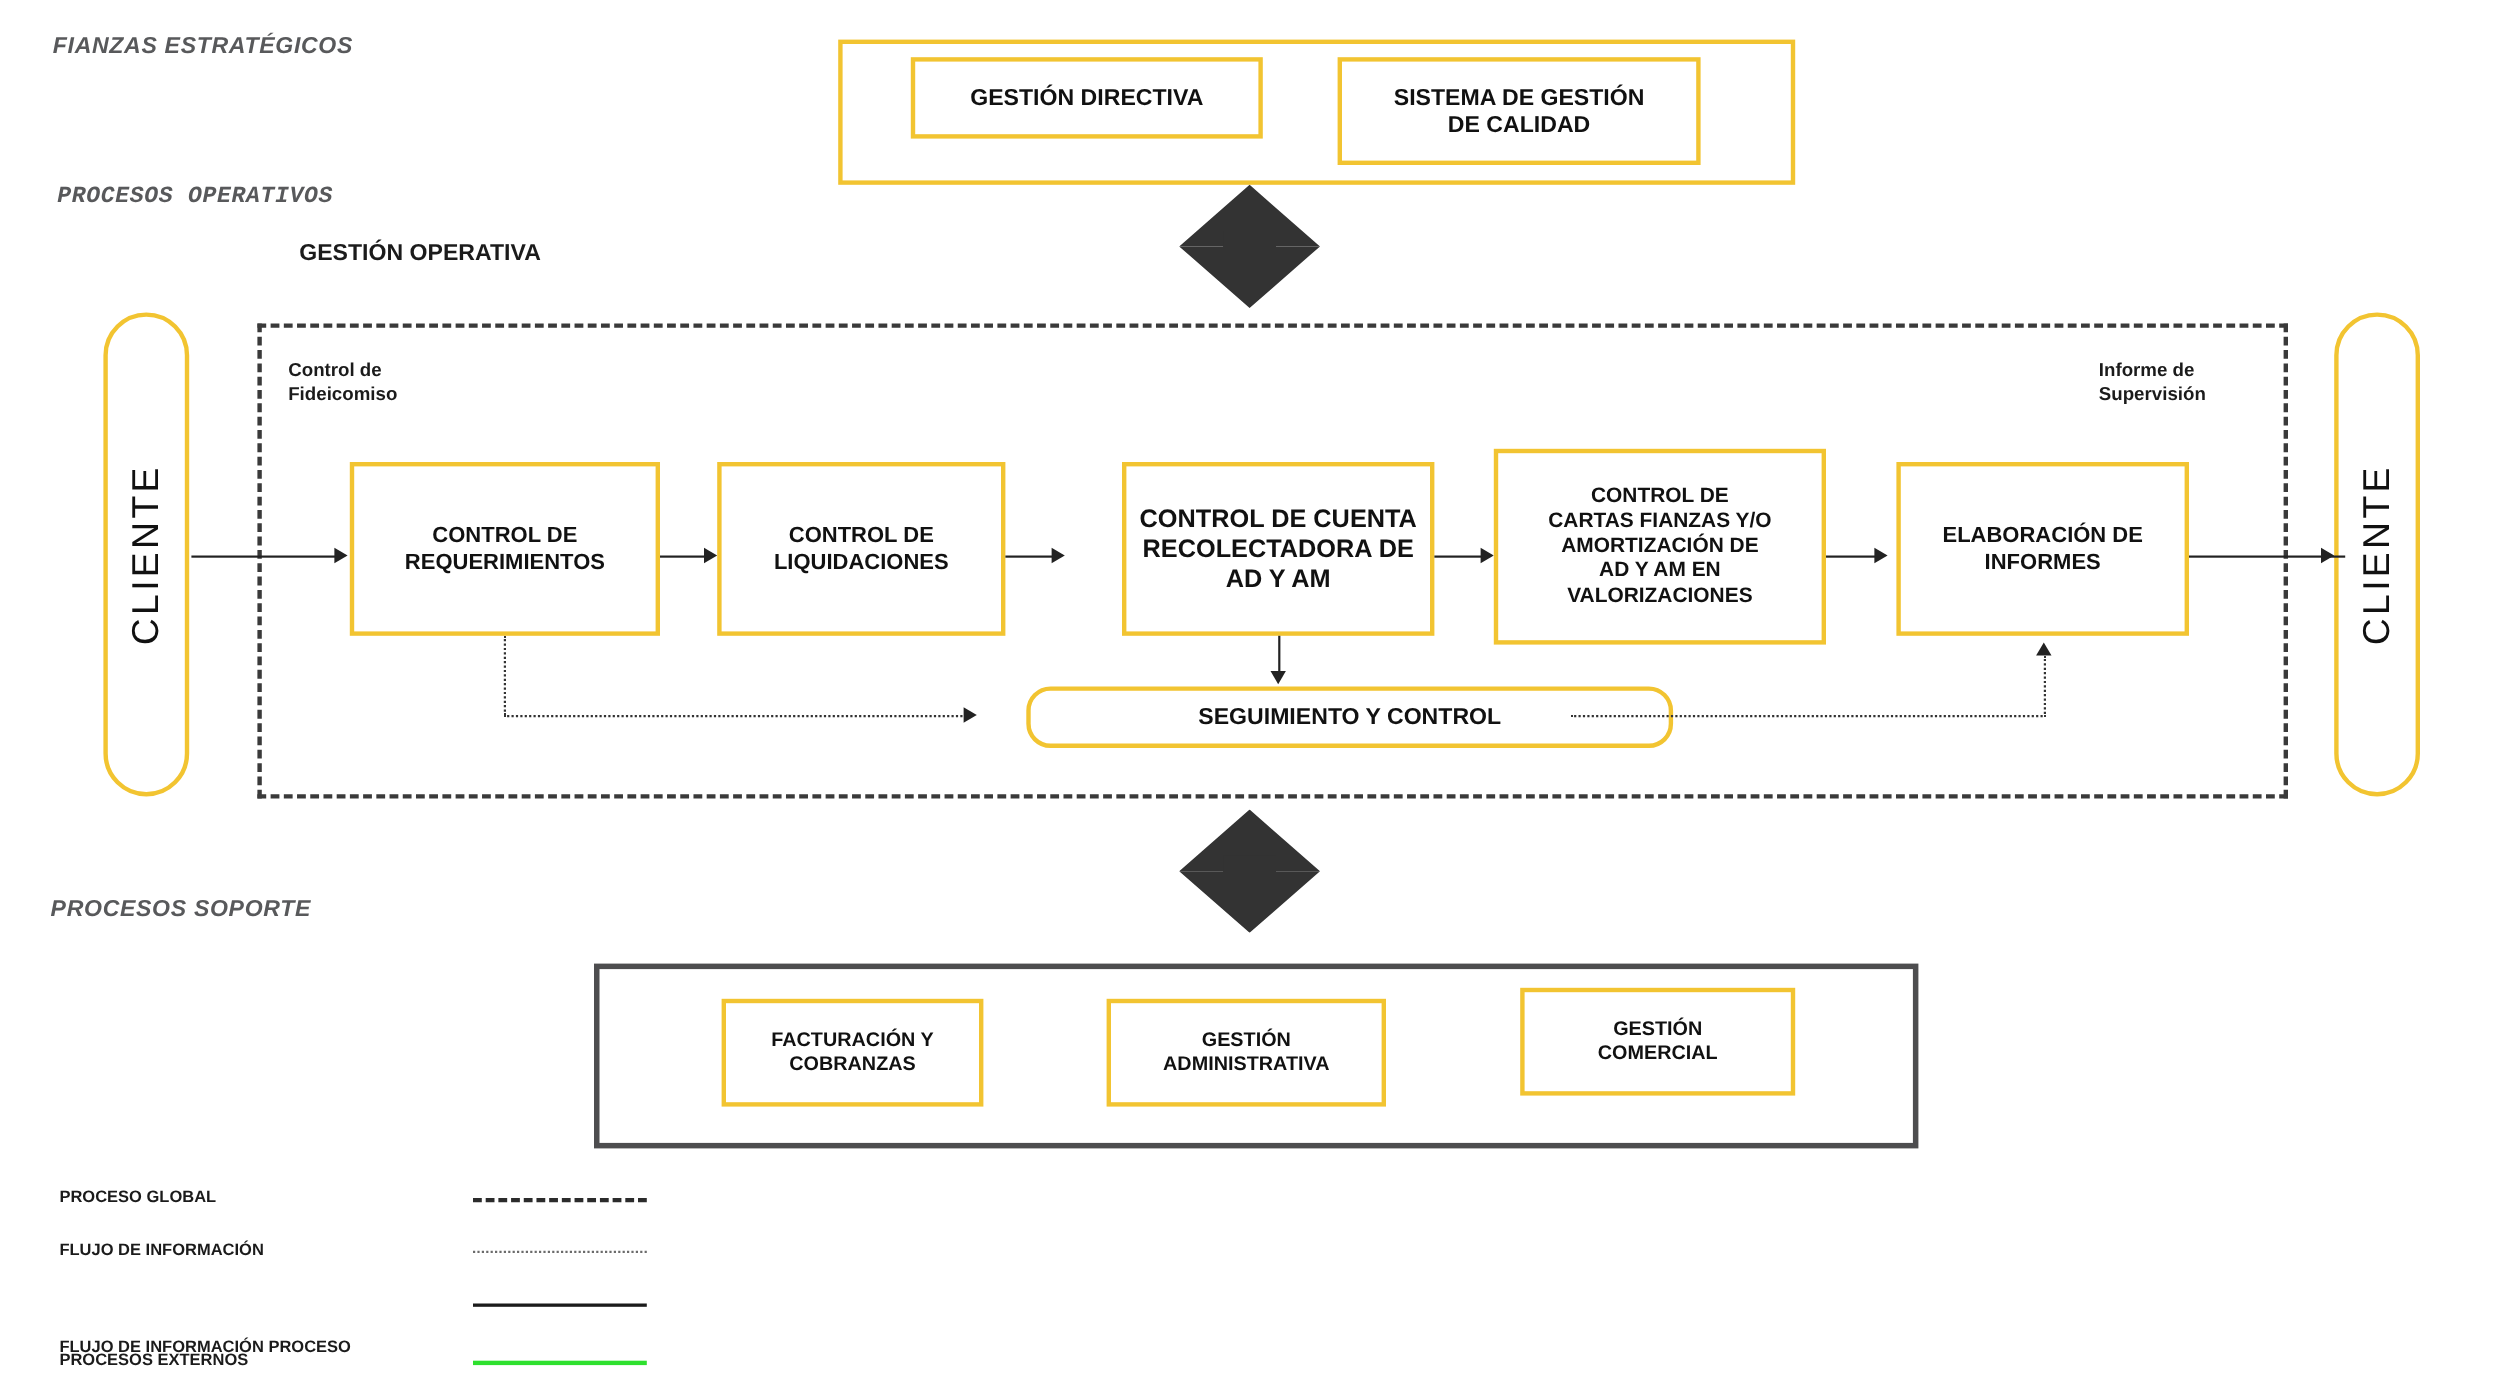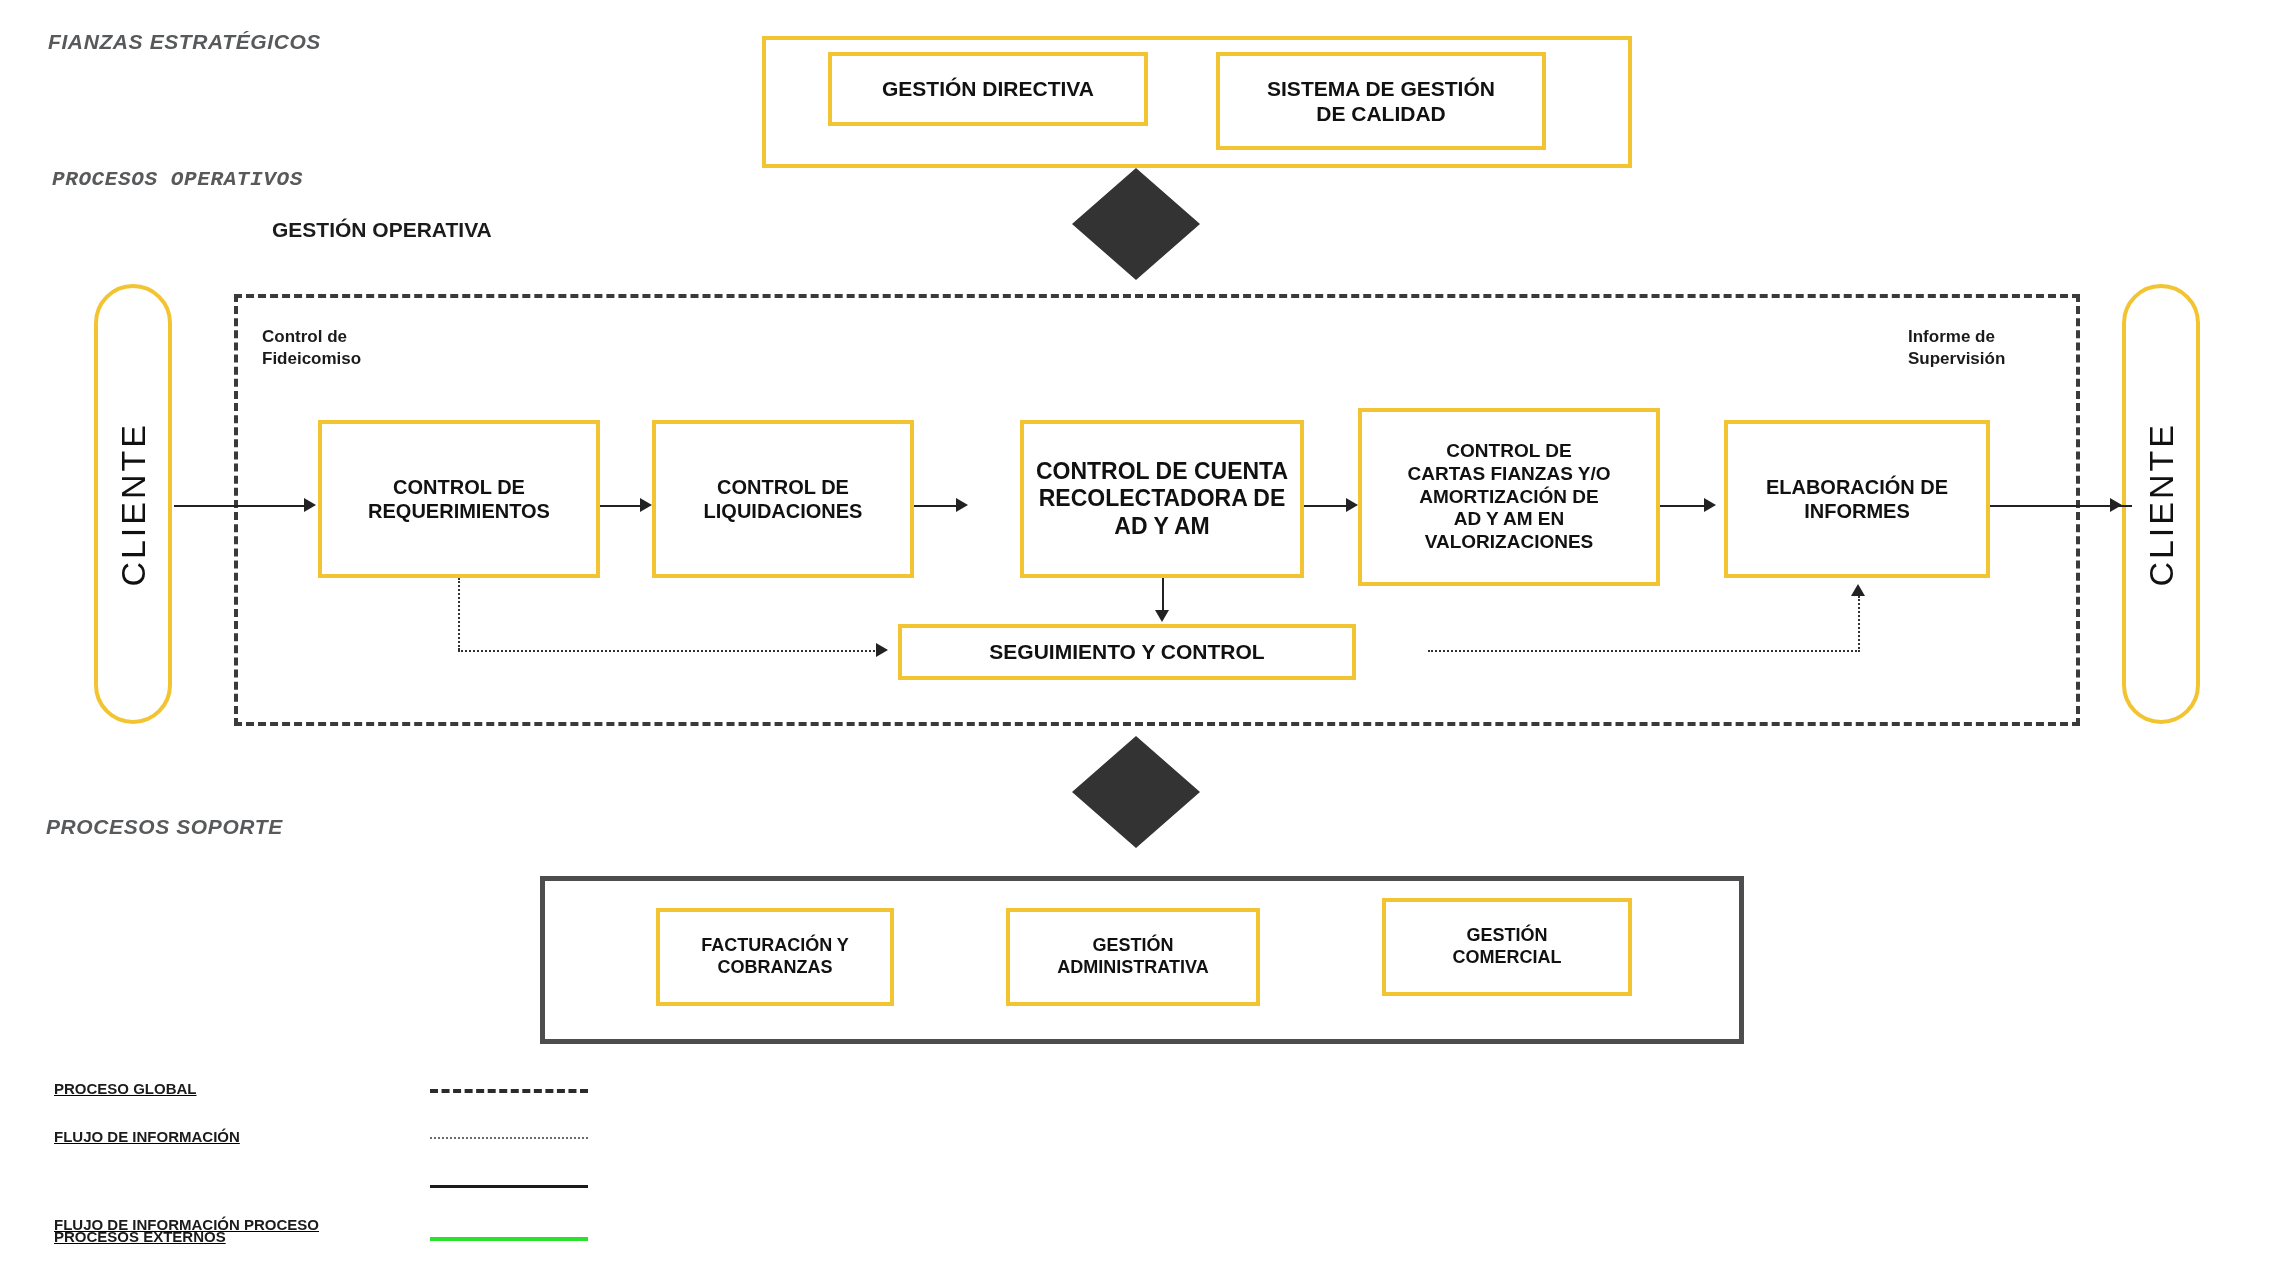--- a/index.html
+++ b/index.html
@@ -151,21 +151,20 @@
   }
 
   
   .dbl-arrow { position: absolute; }
 
   
   .legend-row {
     position: absolute;
     display: flex;
     align-items: flex-end;
-    text-decoration: underline;
   }
   .legend-text {
     font-size: 15px;
     font-weight: bold;
     color: #1b1b1b;
     white-space: nowrap;
   }
   .legend-swatch { position: absolute; height: 0; }
   .sw-dashed { border-top: 4px dashed #2b2b2b; }
   .sw-dotted { border-top: 2px dotted #6b6b6b; }
@@ -245,21 +244,21 @@
 
   <div class="hline" style="left:1660px; top:505px; width:46px;"></div>
   <div class="arrow-r" style="left:1704px; top:498px;"></div>
 
   <div class="ybox" style="left:1724px; top:420px; width:266px; height:158px; font-size:20px;">ELABORACIÓN DE
 INFORMES</div>
 
   <div class="hline" style="left:1990px; top:505px; width:142px;"></div>
   <div class="arrow-r" style="left:2110px; top:498px;"></div>
 
-  <div class="ybox" style="left:898px; top:624px; width:458px; height:56px; font-size:21px;">SEGUIMIENTO Y CONTROL</div>
+  <div class="ybox" style="left:933px; top:624px; width:588px; height:56px; font-size:21px;border-radius:22px;">SEGUIMIENTO Y CONTROL</div>
 
   <div class="vline" style="left:1162px; top:578px; height:34px;"></div>
   <div class="arrow-d" style="left:1155px; top:610px;"></div>
 
   <div class="vline-dot" style="left:458px; top:578px; height:72px;"></div>
   <div class="hline-dot" style="left:458px; top:650px; width:420px;"></div>
   <div class="arrow-r" style="left:876px; top:643px;"></div>
 
   <div class="hline-dot" style="left:1428px; top:650px; width:432px;"></div>
   <div class="vline-dot" style="left:1858px; top:596px; height:56px;"></div>

